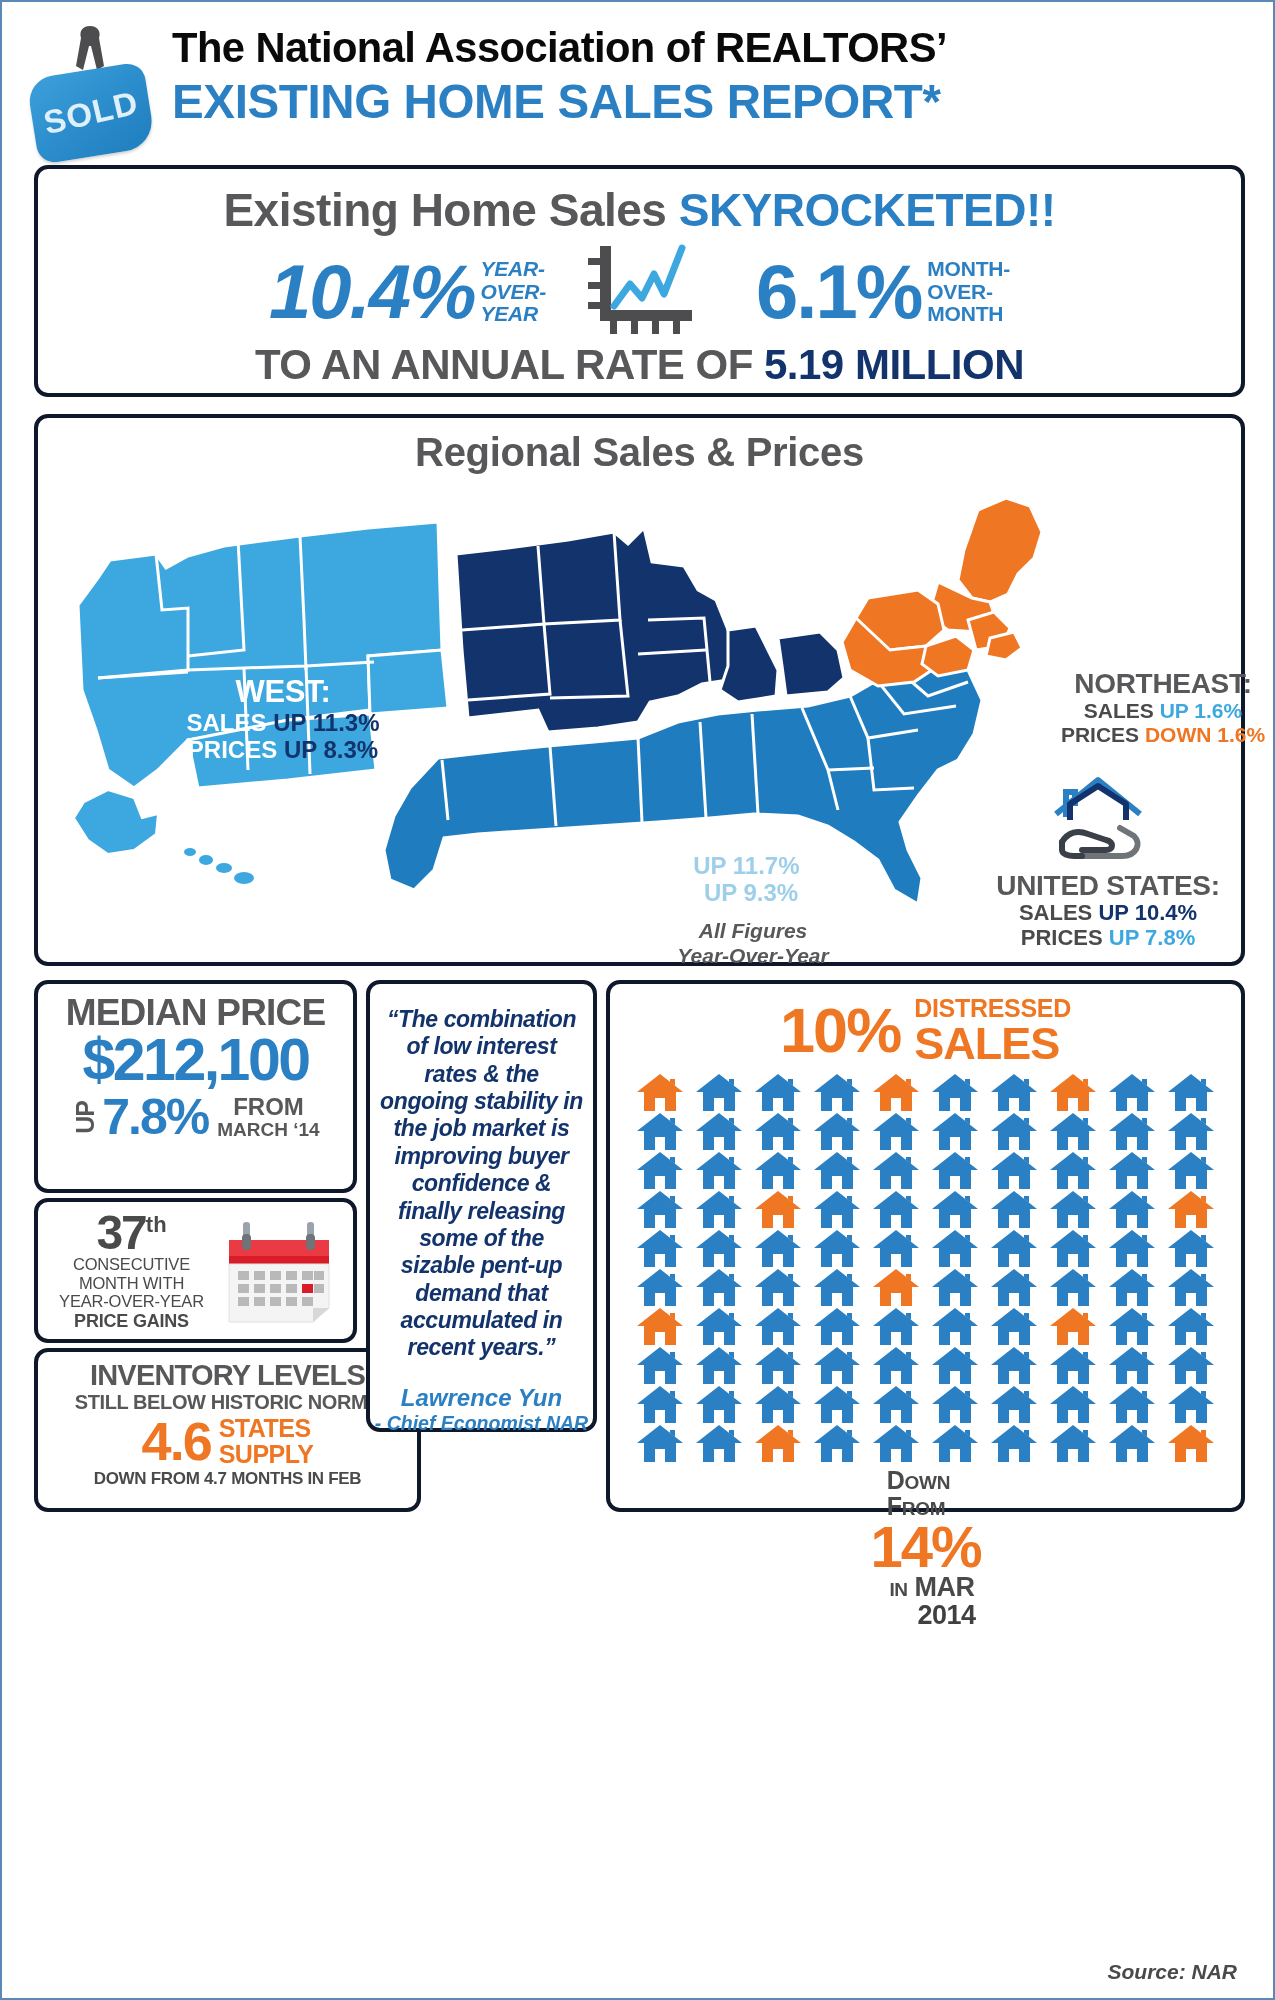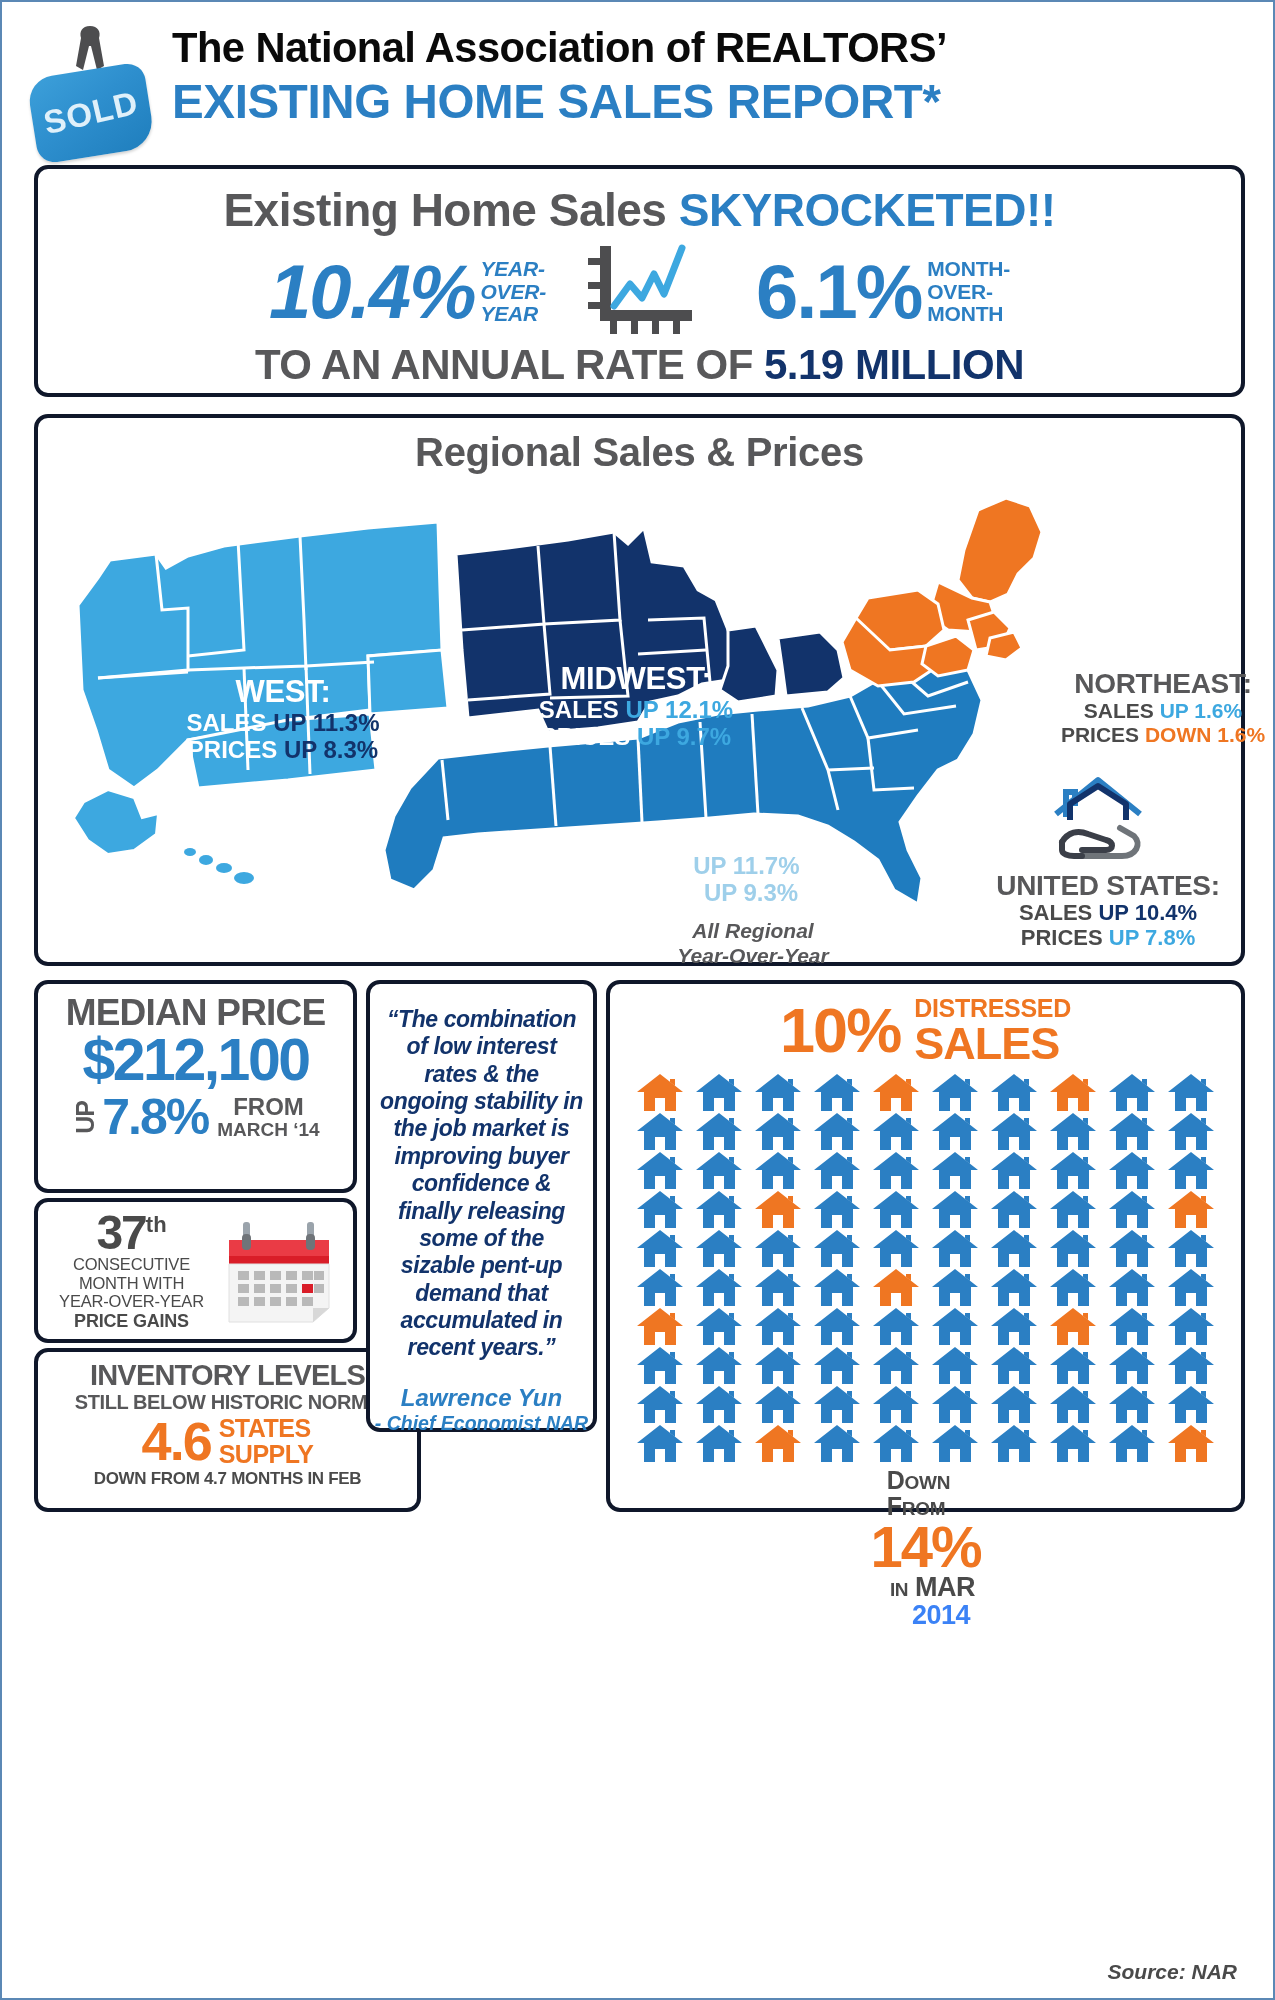--- a/index.html
+++ b/index.html
@@ -190,21 +190,21 @@
   }
   .house-grid svg { width: 46px; height: 37px; display: block; }
   .dist-foot { display: flex; align-items: center; justify-content: center; margin-top: 6px; flex-direction: column;}
   .df-left { text-align: left; line-height: 1.02; margin-right: 14px;}
   .df-left div { font-size: 25px; font-weight: bold; color: #4a4a4a; letter-spacing: -0.3px;}
   .df-left div .sm { font-size: 19px; }
   .df-pct { font-size: 58px; font-weight: bold; color: #ef7622; letter-spacing: -2px; line-height: .95;}
   .df-right { margin-left: 14px; text-align: left; line-height: 1.02;}
   .df-right .r1 { font-size: 27px; font-weight: bold; color: #4a4a4a; letter-spacing: -0.5px;}
   .df-right .r1 .sm { font-size: 19px;}
-  .df-right .r2 { font-size: 27px; font-weight: bold; color: #3b82f6; letter-spacing: -0.5px; margin-left: 22px;}
+  .df-right .r2 { font-size: 27px; font-weight: bold; color: #404040; letter-spacing: -0.5px; margin-left: 28px;}
 
   
   .source {
     position: absolute; right: 36px; bottom: 14px;
     font-style: italic; font-size: 21px; color: #4a4a4a; font-weight: bold;
   }
 </style>
 </head>
 <body>
 
@@ -337,25 +337,20 @@
         </g>
       </svg>
 
       
       <div class="region-label west-lbl">
         <div class="rl-title">WEST:</div>
         <div class="rl-row"><span>SALES </span><span class="v">UP 11.3%</span></div>
         <div class="rl-row"><span>PRICES </span><span class="v">UP 8.3%</span></div>
       </div>
 
-      <div class="region-label mw-lbl">
-        <div class="rl-title">MIDWEST:</div>
-        <div class="rl-row"><span>SALES </span><span class="v">UP 12.1%</span></div>
-        <div class="rl-row"><span>PRICES </span><span class="v">UP 9.7%</span></div>
-      </div>
 
       <div class="region-label ne-lbl">
         <div class="rl-title">NORTHEAST:</div>
         <div class="rl-row"><span>SALES </span><span class="up">UP 1.6%</span></div>
         <div class="rl-row"><span>PRICES </span><span class="down">DOWN 1.6%</span></div>
       </div>
 
       <div class="region-label south-lbl">
         <div class="rl-title">SOUTH:</div>
         <div class="rl-row"><span>SALES </span><span class="v">UP 11.7%</span></div>
@@ -371,21 +366,21 @@
         <path d="M14 72 L14 80 C14 84 20 86 26 86 L34 86" fill="none" stroke="#3b3f48" stroke-width="6" stroke-linecap="round" stroke-linejoin="round"></path>
       </svg>
 
       <div class="region-label us-lbl">
         <div class="rl-title">UNITED STATES:</div>
         <div class="rl-row"><span>SALES </span><span class="navy">UP 10.4%</span></div>
         <div class="rl-row"><span>PRICES </span><span class="lt">UP 7.8%</span></div>
       </div>
 
       <div class="all-figs">
-        <div>All Regional</div>
+        <div>All Figures</div>
         <div>Year-Over-Year</div>
       </div>
     </div>
   </div>
 
   <div class="card box-median">
     <div class="med-title">MEDIAN PRICE</div>
     <div class="med-price">$212,100</div>
     <div class="med-row">
       <div class="med-up">UP</div>

